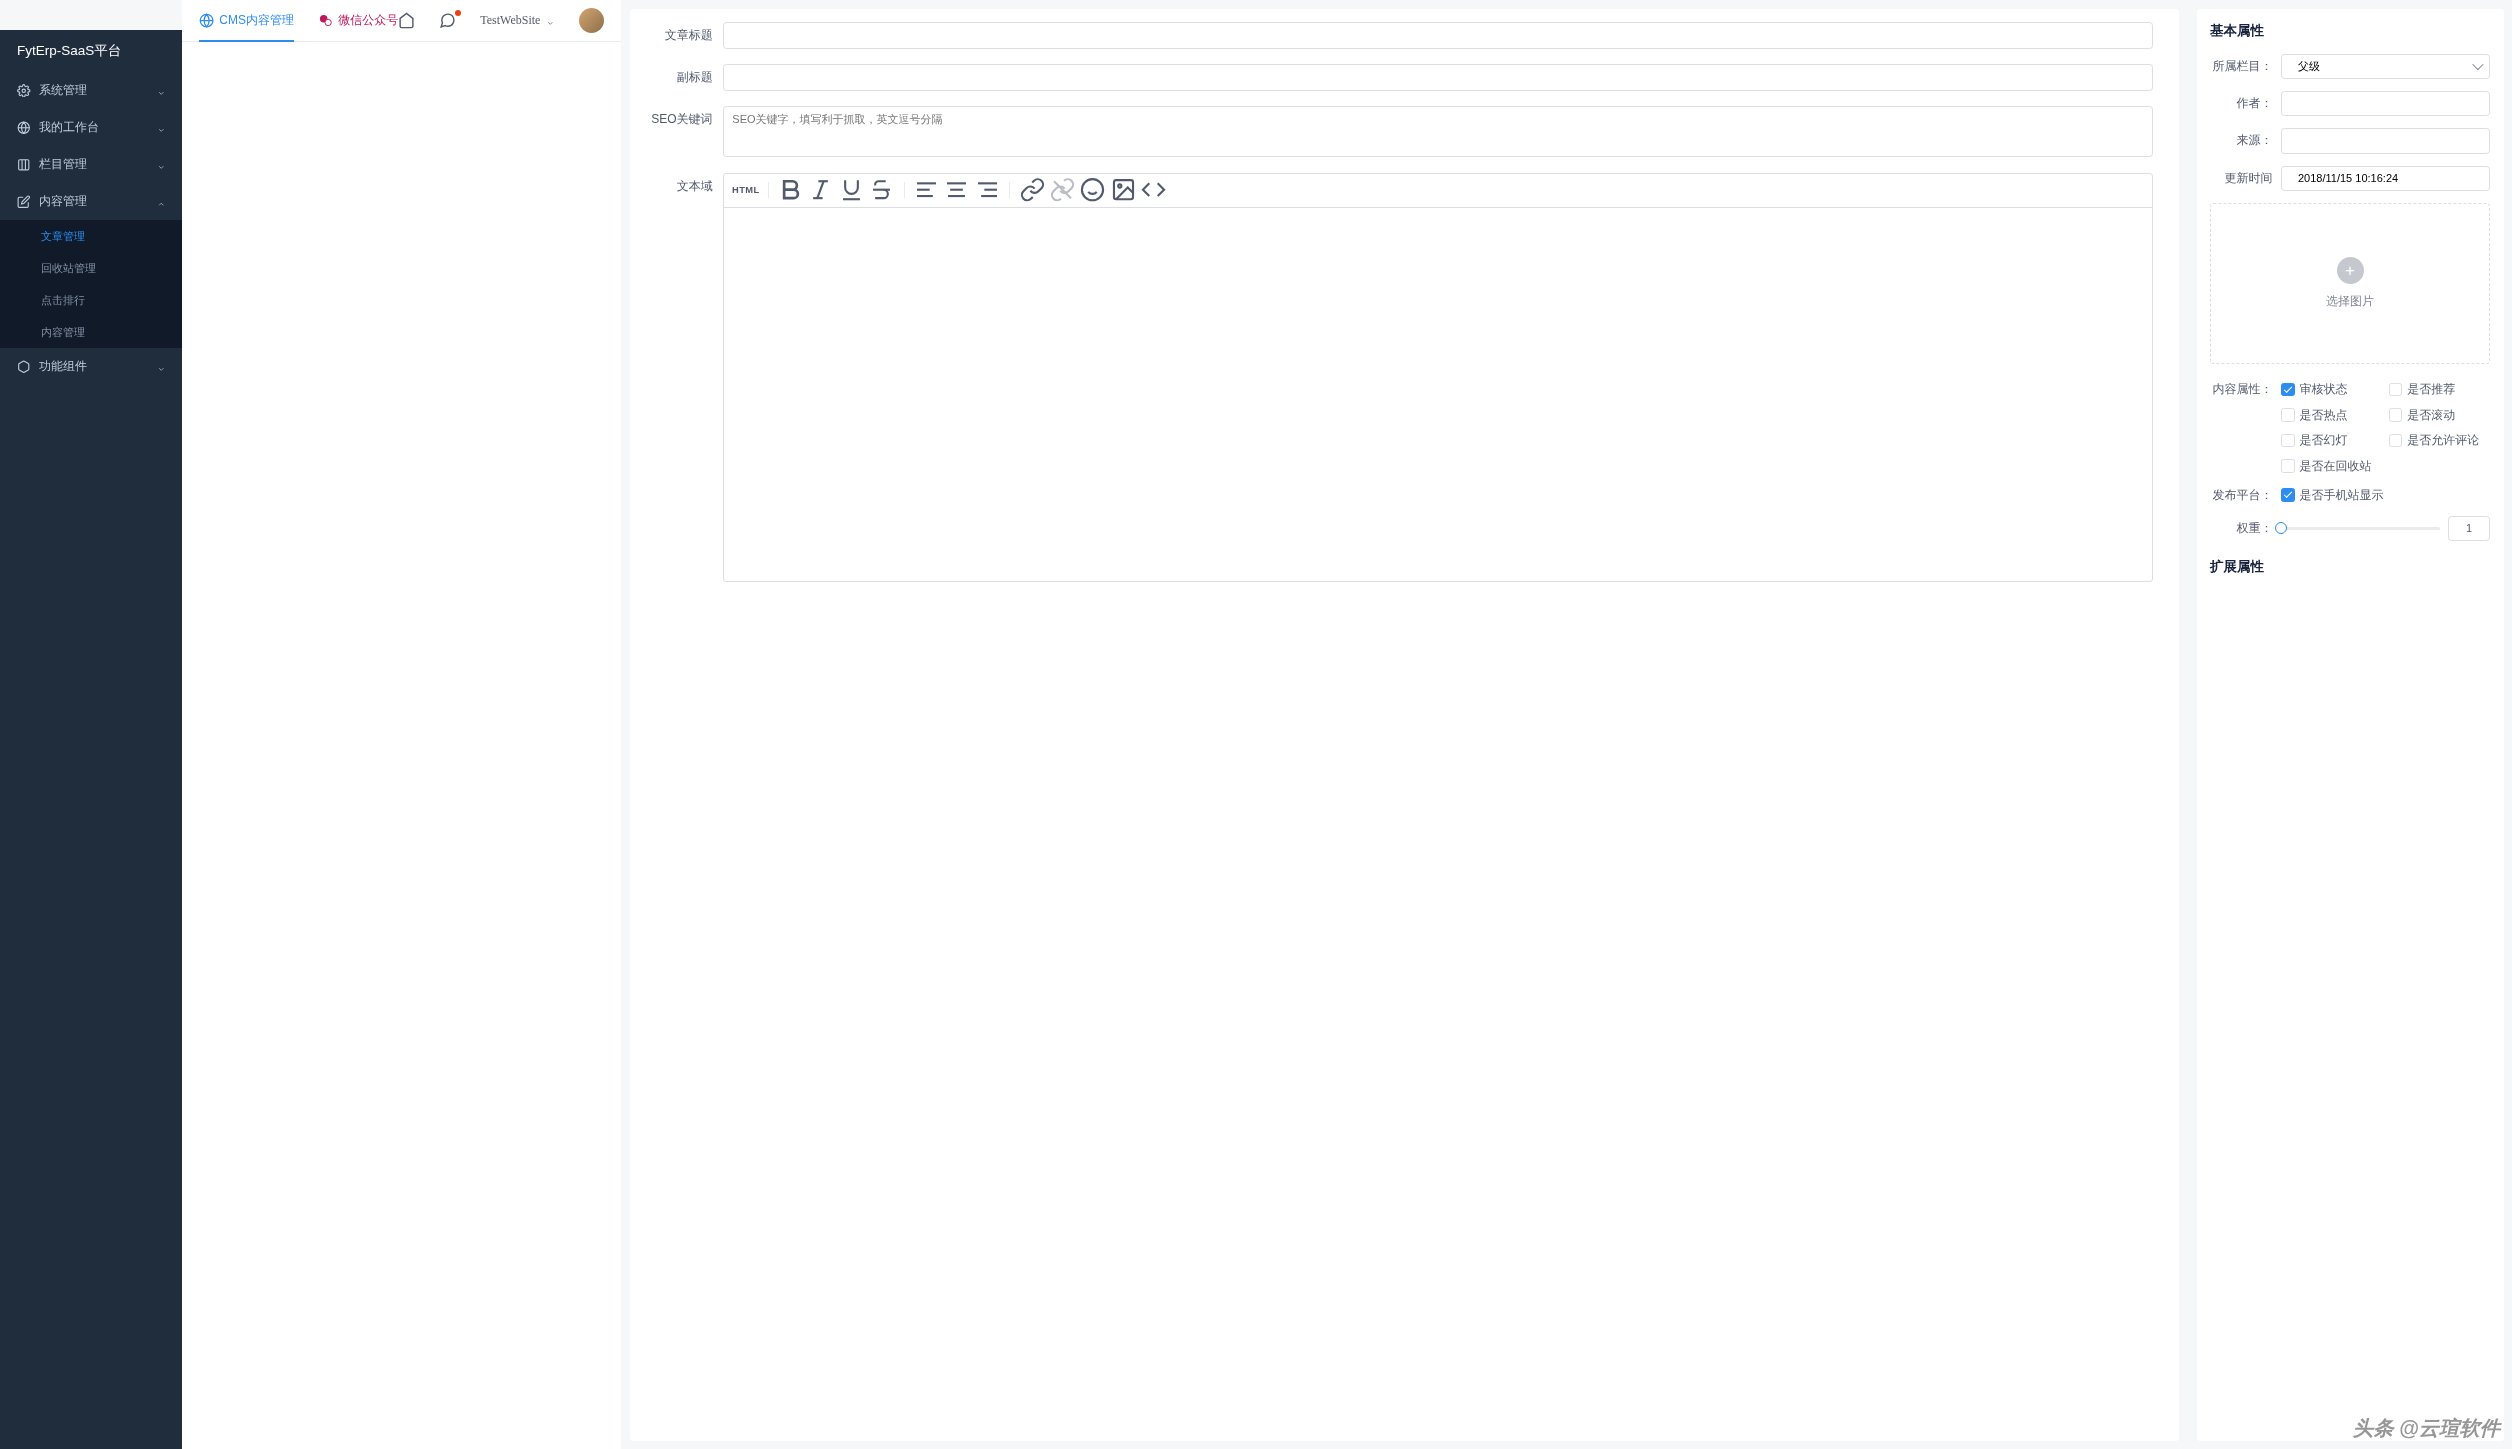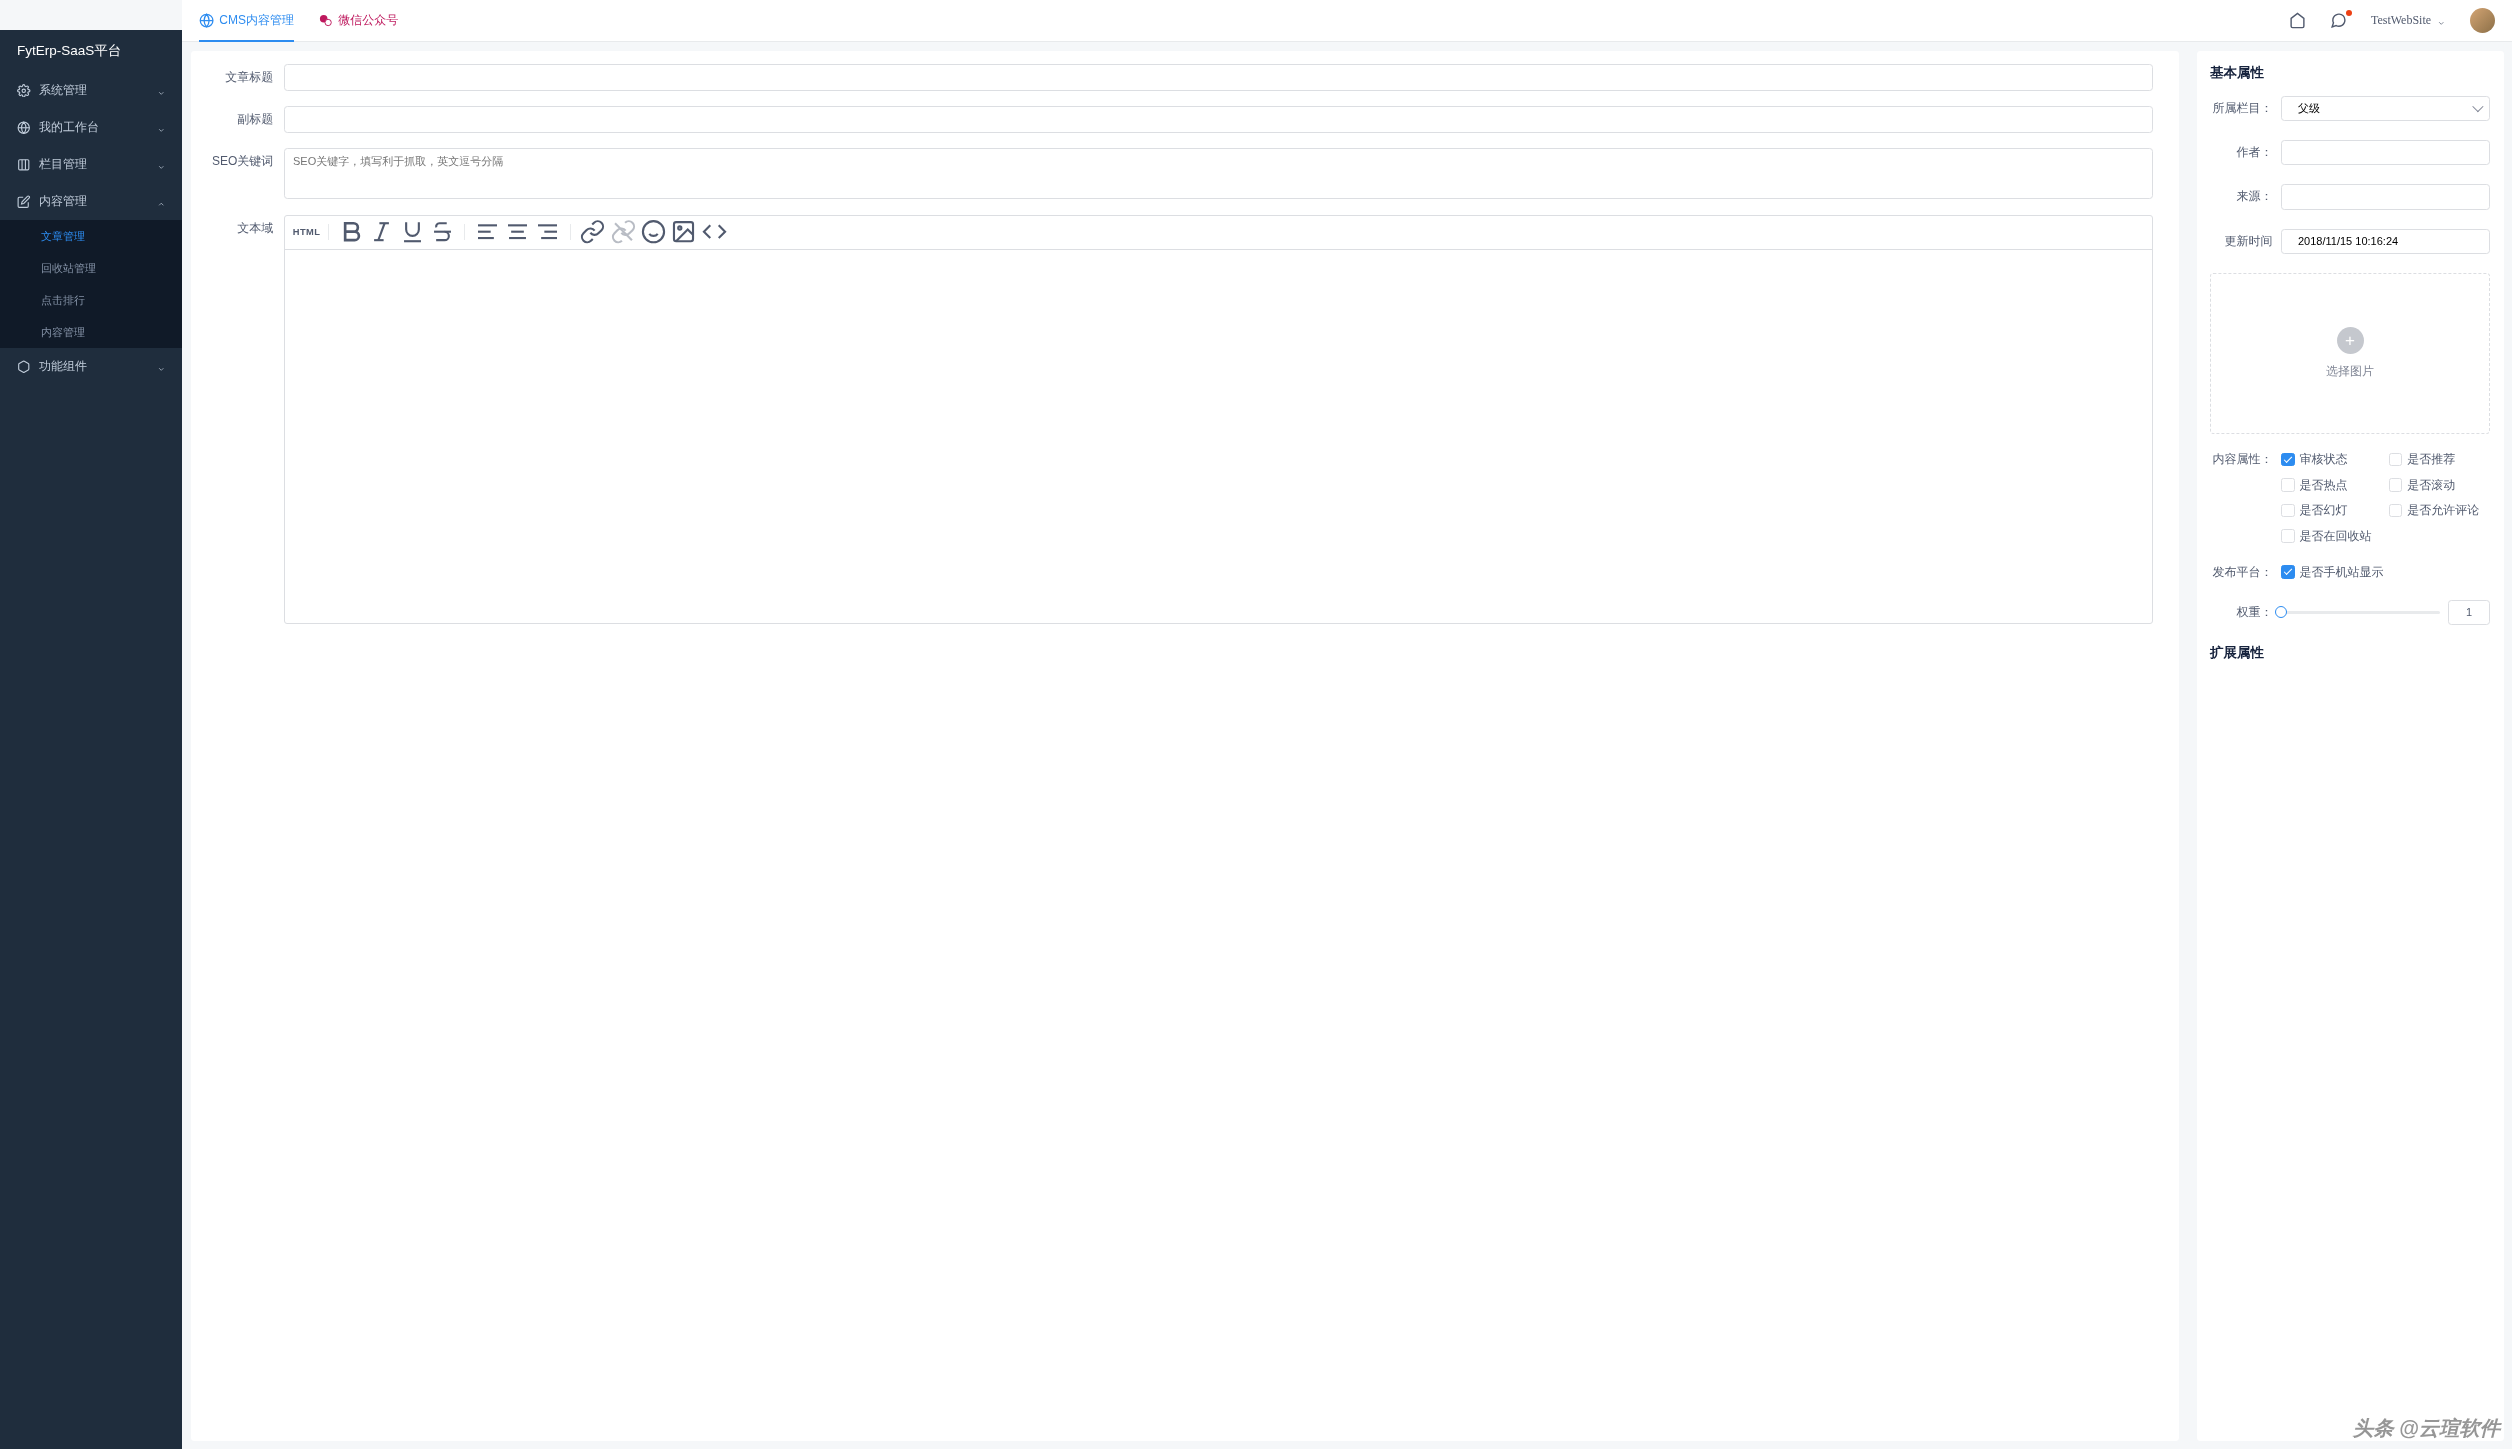--- a/index.html
+++ b/index.html
@@ -12,21 +12,21 @@
 .menu { flex:1; overflow:auto; }
 .menu-item { height:37px; display:flex; align-items:center; padding:0 17px; cursor:pointer; color:#c0ccda; position:relative; }
 .menu-item .mi-icon { width:13.5px; height:13.5px; margin-right:8.5px; display:inline-flex; align-items:center; justify-content:center; }
 .menu-item .mi-label { flex:1; }
 .menu-item .arrow { width:8.5px; height:8.5px; }
 .menu-sub { background:#101a28; }
 .menu-sub .sub-item { height:32px; display:flex; align-items:center; padding-left:41px; cursor:pointer; color:#8492a6; font-size:11px; }
 .menu-sub .sub-item.active { color:#2d8cf0; }
 
 
-.main { flex:1; display:flex; flex-direction:column; background:#fff; min-width:0; }
+.main { flex:1; display:flex; background:#fff; min-width:0; }
 .topbar { height:42px; border-bottom:0.8px solid #e8eaec; display:flex; align-items:center; padding:0 17px; }
 .tabs { display:flex; gap:24px; height:100%; align-items:center; }
 .tab { display:flex; align-items:center; gap:5.1px; height:100%; cursor:pointer; color:#be185d; position:relative; }
 .tab.active { color:#2d8cf0; }
 .tab.active::after { content:""; position:absolute; left:0; right:0; bottom:-0.8px; height:1.7px; background:#2d8cf0; }
 .tab .t-icon { width:15.2px; height:15.2px; }
 .top-right { margin-left:auto; display:flex; align-items:center; gap:24px; }
 .top-right .icon-btn { width:17px; height:17px; cursor:pointer; color:#515a6e; position:relative; }
 .top-right .dot { position:absolute; top:-1.7px; right:-5.1px; width:6px; height:6px; background:#ed4014; border-radius:50%; }
 .site-name { cursor:pointer; display:flex; align-items:center; gap:6px;font-family:Liberation Serif, serif; }
@@ -52,21 +52,21 @@
 
 .editor { border:0.8px solid #dcdee2; border-radius:3px; }
 .editor-toolbar { height:34px; display:flex; align-items:center; padding:0 8.5px; border-bottom:0.8px solid #dcdee2; gap:3.4px; }
 .ed-btn { width:27px; height:25.4px; display:inline-flex; align-items:center; justify-content:center; cursor:pointer; color:#515a6e; border-radius:2.5px; }
 .ed-divider { width:0.8px; height:15.2px; background:#e8eaec; margin:0 5.1px; }
 .ed-html { font-size:9.3px; font-weight:600; letter-spacing:0.4px; }
 .editor-body { height:373px; padding:8.5px; }
 
 
 .panel-title { font-size:13.5px; font-weight:600; color:#17233d; margin-bottom:13.5px; }
-.r-row { display:flex; align-items:center; margin-bottom:19px; }
+.r-row { display:flex; align-items:center; margin-bottom:12px; }
 .r-row .r-label { width:71px; text-align:right; padding-right:8.5px; flex-shrink:0; }
 .r-row .r-ctrl { flex:1; }
 .r-row .input { width:100%; height:25.4px; border:0.8px solid #dcdee2; border-radius:3.4px; padding:0 16px; font-size:11px; }
 .upload-box { border:0.8px dashed #dcdee2; border-radius:3.4px; height:161px; display:flex; flex-direction:column; align-items:center; justify-content:center; cursor:pointer; margin-bottom:17px; color:#808695; }
 .upload-box .plus { width:27px; height:27px; border-radius:50%; background:#c5c8ce; color:#fff; display:flex; align-items:center; justify-content:center; font-size:17px; margin-bottom:8.5px; }
 .check-grid { display:flex; flex-wrap:wrap; gap:8.5px 13.5px; }
 .check-item { display:flex; align-items:center; gap:5.1px; width:45%; cursor:pointer; }
 .chk { width:13.5px; height:13.5px; border:0.8px solid #dcdee2; border-radius:2.5px; flex-shrink:0; display:inline-flex; align-items:center; justify-content:center; }
 .chk.checked { background:#2d8cf0; border-color:#2d8cf0; }
 .chk.checked::after { content:""; width:3.4px; height:6.8px; border:solid #fff; border-width:0 1.7px 1.7px 0; transform:rotate(45deg) translate(-0.8px,-0.8px); }

